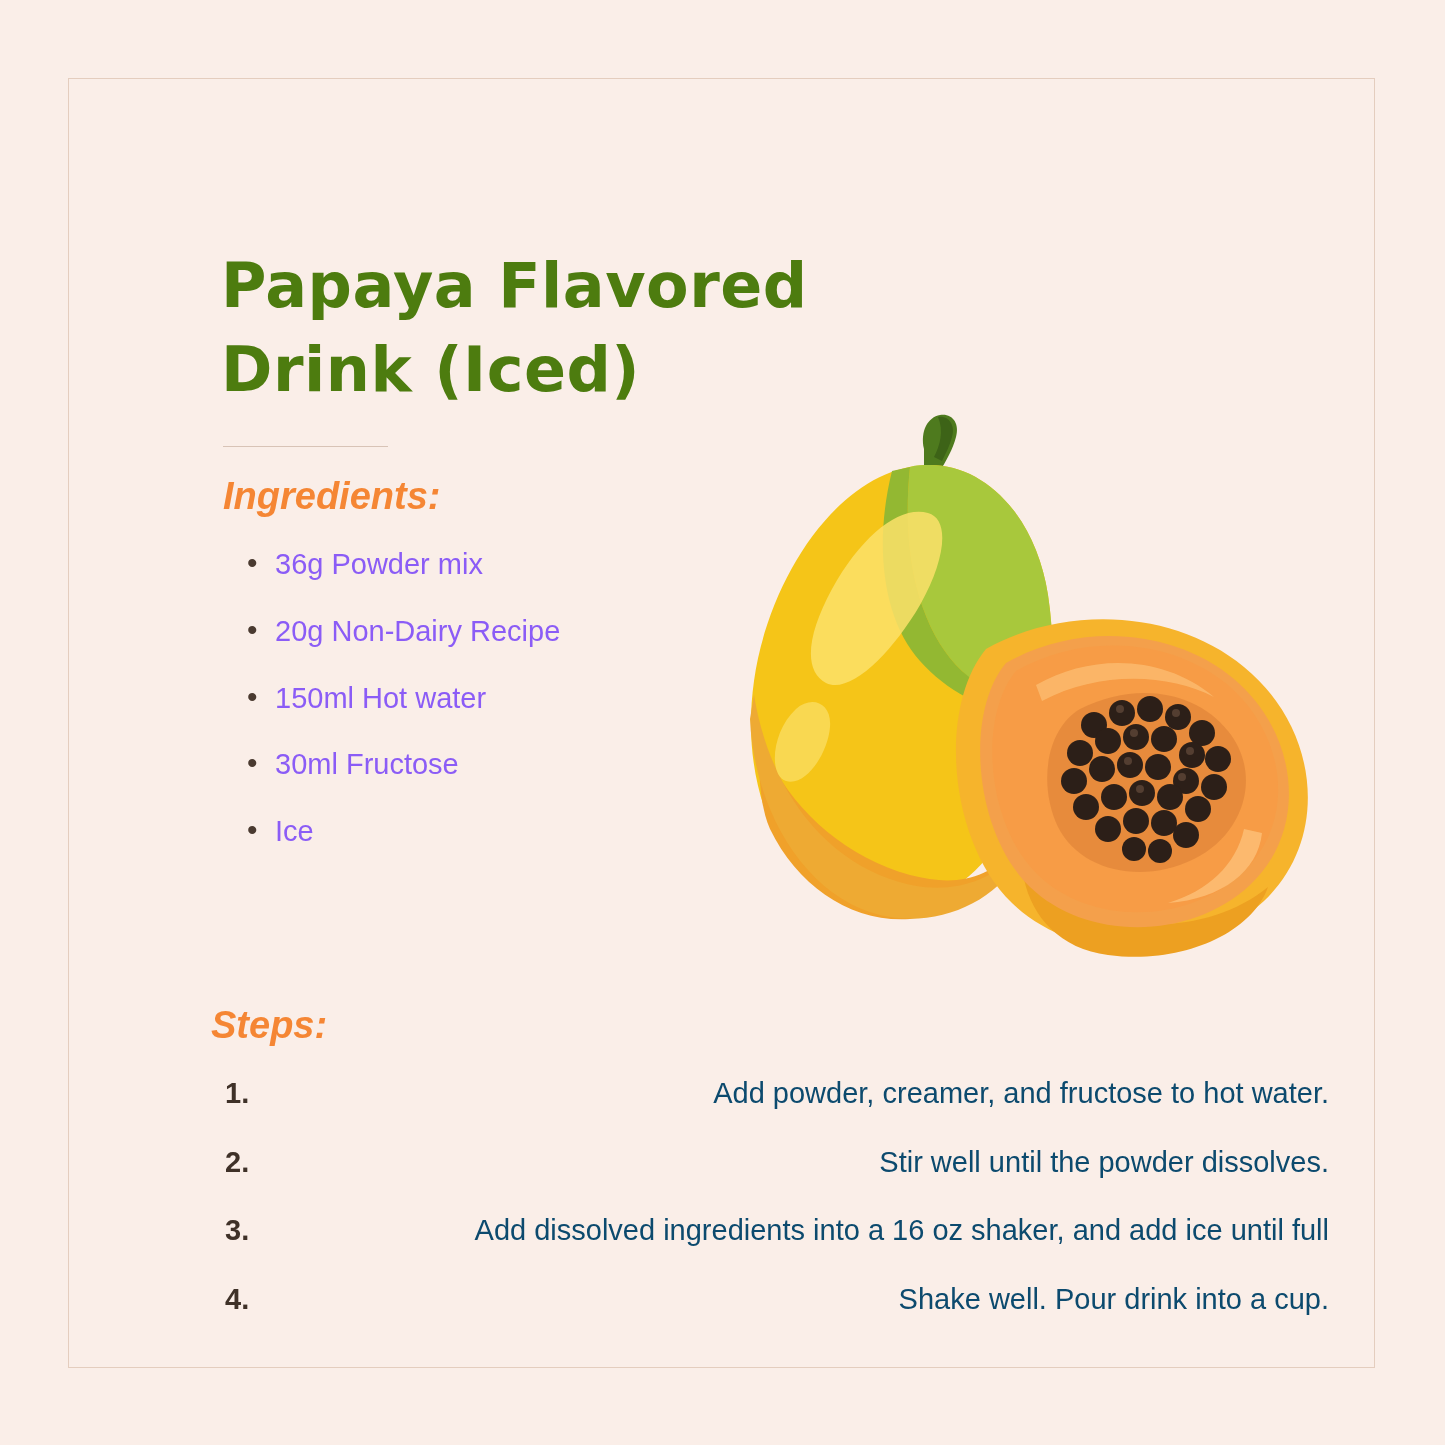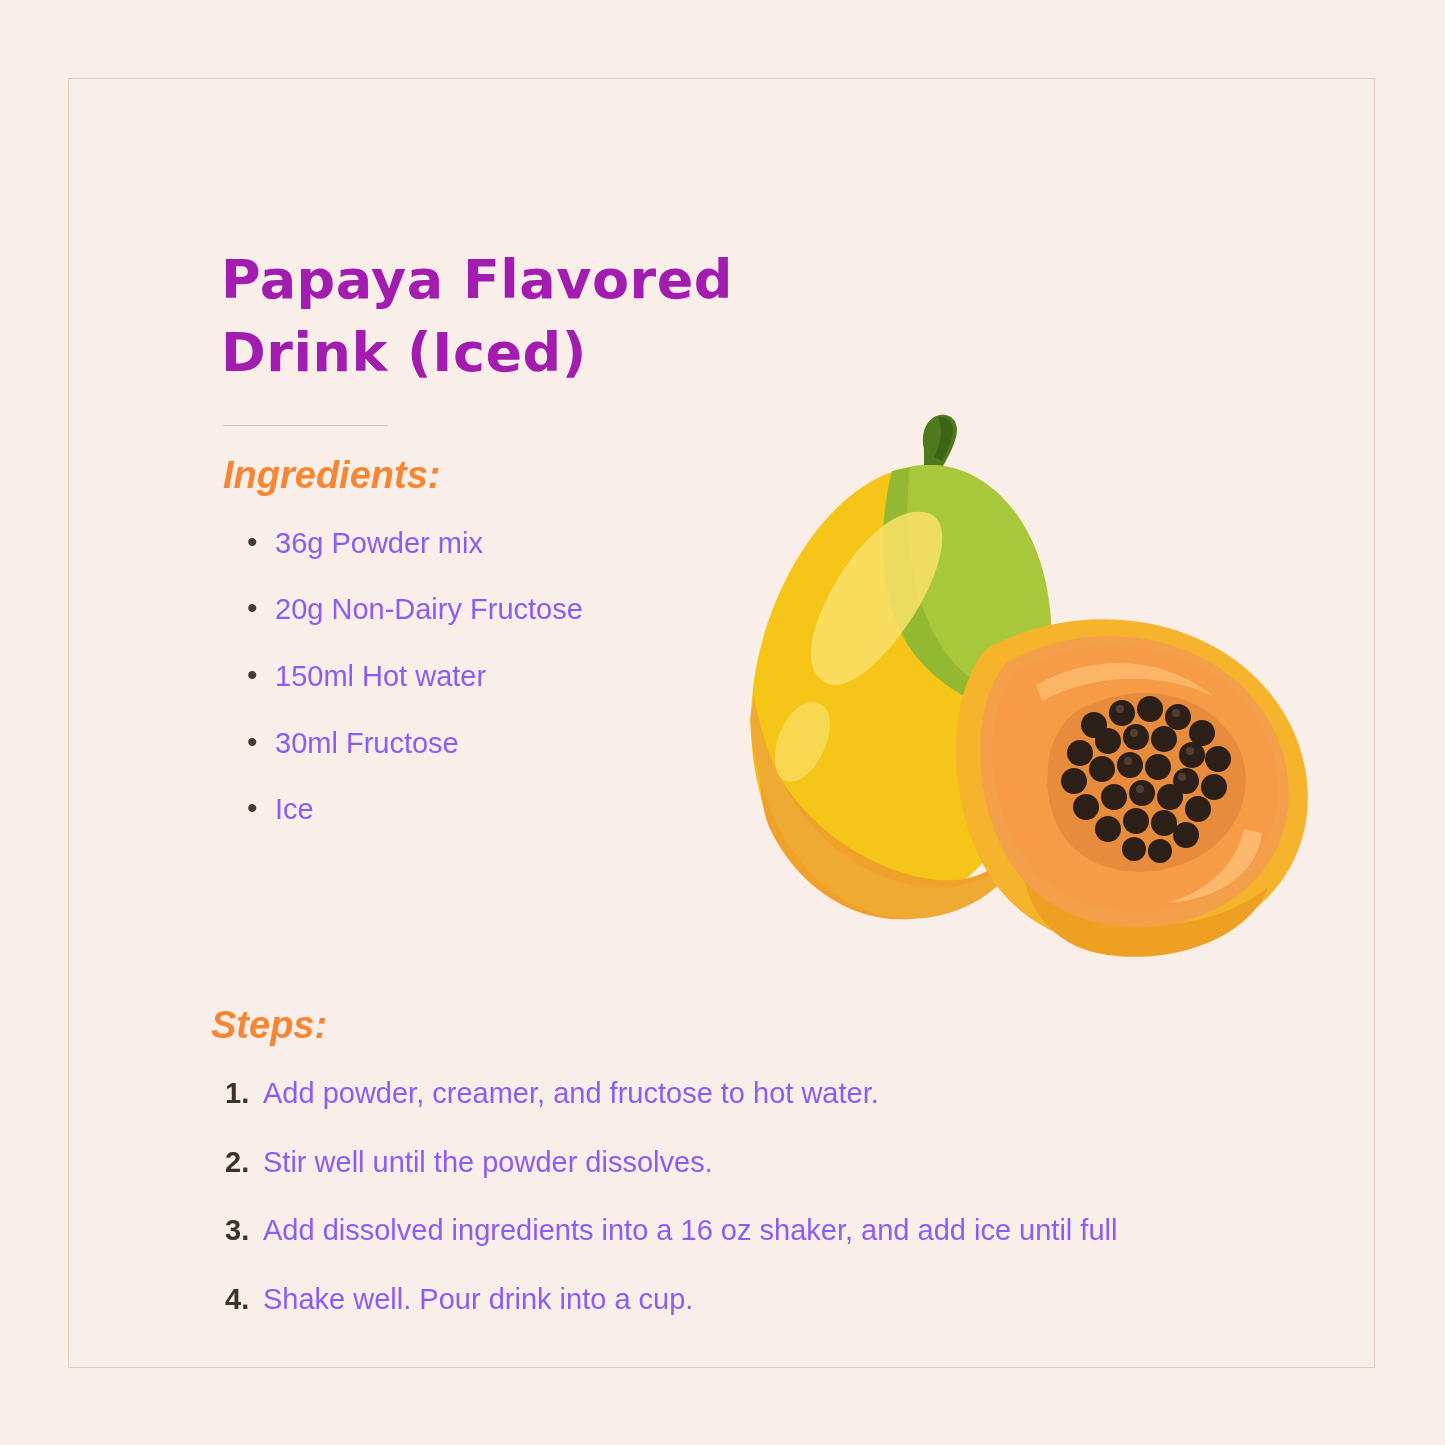--- a/index.html
+++ b/index.html
@@ -24,24 +24,24 @@
     background: #faeee8;
   }
   .content {
     position: absolute;
     left: 152px;
     top: 165px;
     width: 640px;
   }
   .title {
     font-family: "DejaVu Sans", sans-serif;
-    font-size: 54px;
+    font-size: 62px;
     line-height: 1.35;
     font-weight: 700;
-    color: #a21caf;
+    color: #4d7c0f;
     letter-spacing: 0.5px;
     margin: 0;
   }
   .divider {
     width: 165px;
     height: 1px;
     background: #d8c3b6;
     margin: 35px 0 28px 2px;
   }
   .subtitle {
@@ -89,23 +89,24 @@
     list-style: none;
     counter-reset: stepnum;
     margin: 0 0 0 16px;
     padding: 0;
   }
   ol.steps li {
     counter-increment: stepnum;
     position: relative;
     font-size: 29px;
     line-height: 1.4;
-    color: #8b5cf6;
+    color: #0c4a6e;
     padding-left: 38px;
     margin-bottom: 28px;
+    text-align: right;
   }
   ol.steps li::before {
     content: counter(stepnum) ".";
     position: absolute;
     left: 0;
     top: 0;
     font-weight: 700;
     color: #3f3128;
     font-size: 29px;
   }
@@ -129,21 +130,21 @@
       <span>Drink (Iced)</span>
     </h1>
 
     <div class="divider"></div>
 
 
     <h2 class="section-heading">Ingredients:</h2>
 
     <ul class="ingredients">
       <li>36g Powder mix</li>
-      <li>20g Non-Dairy Fructose</li>
+      <li>20g Non-Dairy Recipe</li>
       <li>150ml Hot water</li>
       <li>30ml Fructose</li>
       <li>Ice</li>
     </ul>
   </div>
 
   <div class="steps-wrap">
     <h2 class="section-heading">Steps:</h2>
     <ol class="steps">
       <li>Add powder, creamer, and fructose to hot water.</li>

